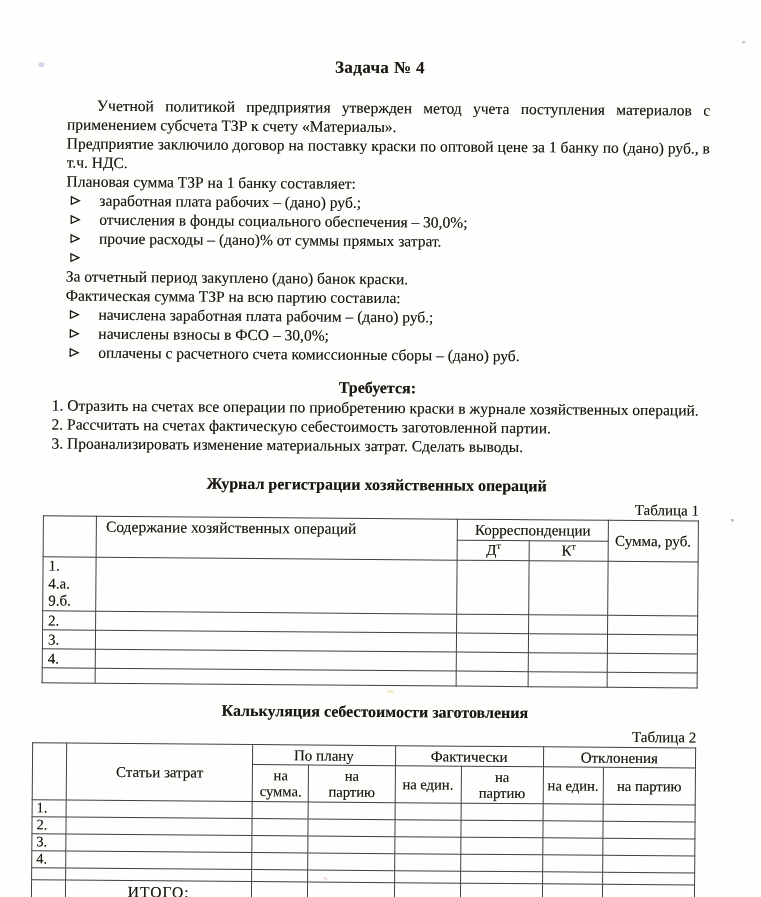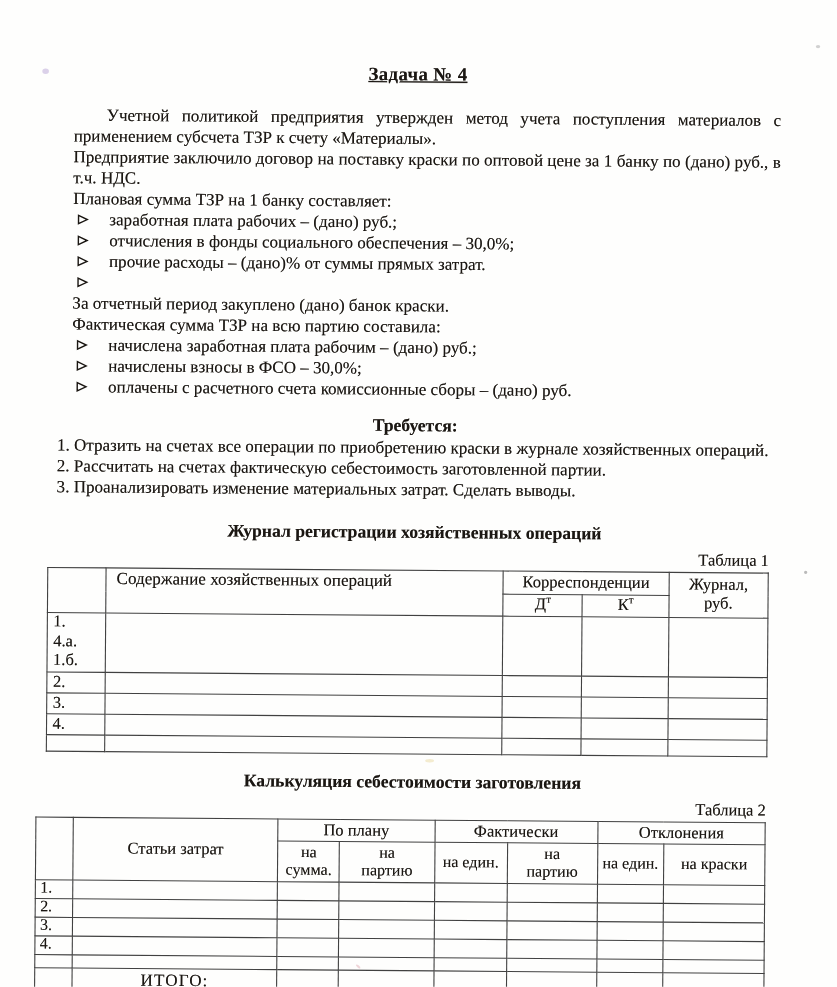--- a/index.html
+++ b/index.html
@@ -18,21 +18,21 @@
     text-shadow: 0 0 0.5px rgba(20,16,10,0.55);
   }
   .speck { position: absolute; border-radius: 50%; pointer-events: none; }
 
   
   .title {
     margin: 0; padding-top: 58px;
     text-align: center;
     font-size: 17px; font-weight: bold;
   }
-  .title .u { text-decoration: underline; letter-spacing: 0.4px; }
+  .title .u { letter-spacing: 0.4px; }
 
   .center-h {
     text-align: center; font-weight: bold;
     font-size: 16px; line-height: 20px;
   }
   .h-tasks   { margin-top: 14px; }
   .h-journal { margin-top: 20px; }
   .h-calc    { margin-top: 16px; }
 
   
@@ -178,31 +178,31 @@
           <col style="width:360px">
           <col style="width:72px">
           <col style="width:78px">
           <col style="width:90px">
       </colgroup>
       <tbody>
           <tr style="height:21px;">
         <th rowspan="2"></th>
         <th rowspan="2" class="hdr-content">Содержание хозяйственных операций</th>
         <th colspan="2">Корреспонденции</th>
-        <th rowspan="2">Журнал, руб.</th>
+        <th rowspan="2">Сумма, руб.</th>
       </tr>
       <tr style="height:20px;">
         <th><span>Д</span><sup>т</sup></th>
         <th><span>К</span><sup>т</sup></th>
       </tr>
       <tr style="height:54px;">
         <td class="num rowlabels">
           <div>1.</div>
           <div>4.а.</div>
-          <div>1.б.</div>
+          <div>9.б.</div>
         </td>
         <td></td>
         <td></td>
         <td></td>
         <td></td>
       </tr>
       <tr style="height:19px;">
         <td class="num">2.</td>
         <td></td>
         <td></td>
@@ -265,21 +265,21 @@
         <th>
           <div>на</div>
               <div>партию</div>
         </th>
         <th>на един.</th>
         <th>
           <div>на</div>
               <div>партию</div>
         </th>
         <th>на един.</th>
-        <th>на краски</th>
+        <th>на партию</th>
       </tr>
       <tr style="height:17px;">
         <td class="num">1.</td>
         <td></td>
             <td></td>
             <td></td>
             <td></td>
             <td></td>
             <td></td>
             <td></td>

